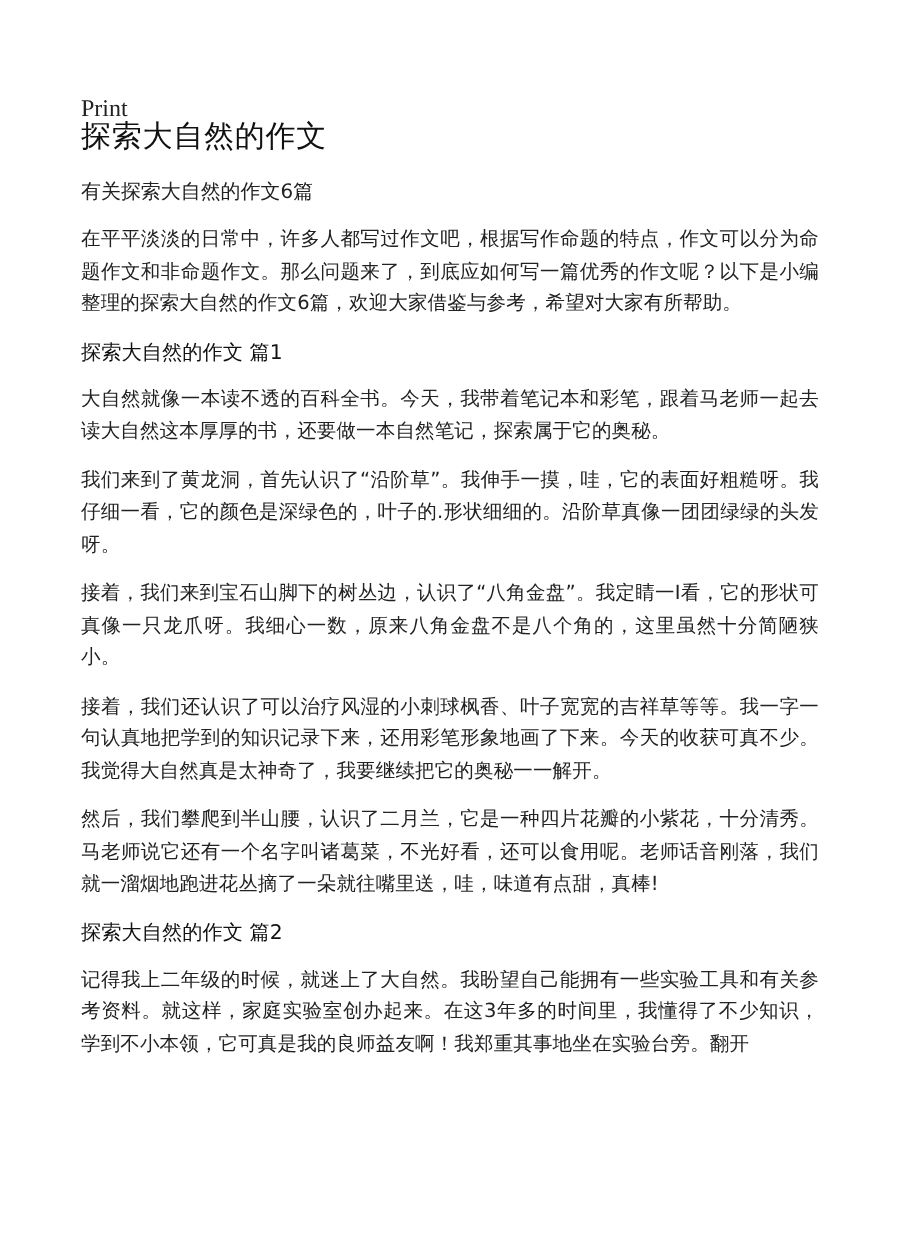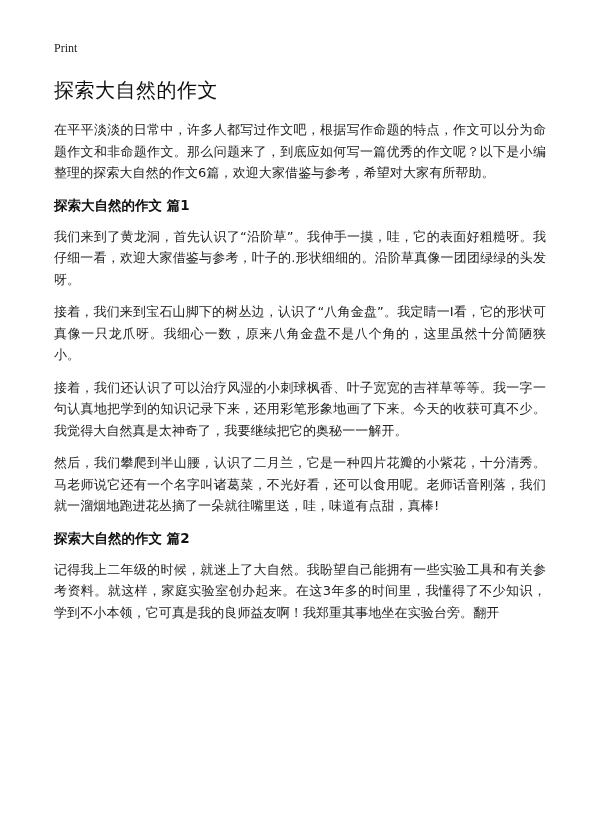--- a/index.html
+++ b/index.html
@@ -2,52 +2,54 @@
 <html><head>
 <meta charset="utf-8">
 <style>
   html, body { margin: 0; padding: 0; background: #ffffff; }
   body {
     width: 600px; height: 828px; overflow: hidden; position: relative;
     font-family: "DejaVu Sans", sans-serif; color: #1a1a1a;
   }
   .page { position: absolute; left: 54px; top: 0; width: 492px; }
   .print {
-    position: absolute; left: 0; top: 41px;
-    font-family: "Liberation Serif", serif; font-size: 12px; color: #222;
+    position: absolute; left: 0; top: 64px;
+    font-family: "Liberation Serif", serif; font-size: 16px; color: #222;
     cursor: pointer;
   }
   .title {
     position: absolute; left: 0; top: 77px; width: 492px; text-align: left;
     font-size: 20px; font-weight: normal; color: #111; margin: 0; letter-spacing: 0.5px;
   }
   .content { position: absolute; left: 0; top: 119px; width: 492px; }
   .subtitle { font-size: 13.3px; line-height: 20px; margin: 0 0 10px 0; color: #222; }
   p.para {
     font-size: 13px; line-height: 21.5px; margin: 0 0 11px 0; color: #222;
     text-align: justify; letter-spacing: 0.1px;
   }
   h2.section {
-    font-size: 13.5px; font-weight: bold; margin: 0 0 11px 0; line-height: 20px; color: #111;
+    font-size: 13.5px; font-weight: normal; margin: 0 0 11px 0; line-height: 20px; color: #111;
   }
 </style>
 </head>
 <body>
 
 <div class="page">
   <div class="print">Print</div>
 
   <h1 class="title">探索大自然的作文</h1>
 
   <div class="content">
+    <div class="subtitle">有关探索大自然的作文6篇</div>
 
     <p class="para">在平平淡淡的日常中，许多人都写过作文吧，根据写作命题的特点，作文可以分为命题作文和非命题作文。那么问题来了，到底应如何写一篇优秀的作文呢？以下是小编整理的探索大自然的作文6篇，欢迎大家借鉴与参考，希望对大家有所帮助。</p>
 
     <h2 class="section">探索大自然的作文 篇1</h2>
-    <p class="para">我们来到了黄龙洞，首先认识了“沿阶草”。我伸手一摸，哇，它的表面好粗糙呀。我仔细一看，欢迎大家借鉴与参考，叶子的.形状细细的。沿阶草真像一团团绿绿的头发呀。</p>
+    <p class="para">大自然就像一本读不透的百科全书。今天，我带着笔记本和彩笔，跟着马老师一起去读大自然这本厚厚的书，还要做一本自然笔记，探索属于它的奥秘。</p>
+    <p class="para">我们来到了黄龙洞，首先认识了“沿阶草”。我伸手一摸，哇，它的表面好粗糙呀。我仔细一看，它的颜色是深绿色的，叶子的.形状细细的。沿阶草真像一团团绿绿的头发呀。</p>
     <p class="para">接着，我们来到宝石山脚下的树丛边，认识了“八角金盘”。我定睛一I看，它的形状可真像一只龙爪呀。我细心一数，原来八角金盘不是八个角的，这里虽然十分简陋狭小。</p>
     <p class="para">接着，我们还认识了可以治疗风湿的小刺球枫香、叶子宽宽的吉祥草等等。我一字一句认真地把学到的知识记录下来，还用彩笔形象地画了下来。今天的收获可真不少。我觉得大自然真是太神奇了，我要继续把它的奥秘一一解开。</p>
     <p class="para">然后，我们攀爬到半山腰，认识了二月兰，它是一种四片花瓣的小紫花，十分清秀。马老师说它还有一个名字叫诸葛菜，不光好看，还可以食用呢。老师话音刚落，我们就一溜烟地跑进花丛摘了一朵就往嘴里送，哇，味道有点甜，真棒!</p>
 
     <h2 class="section">探索大自然的作文 篇2</h2>
     <p class="para">记得我上二年级的时候，就迷上了大自然。我盼望自己能拥有一些实验工具和有关参考资料。就这样，家庭实验室创办起来。在这3年多的时间里，我懂得了不少知识，学到不小本领，它可真是我的良师益友啊！我郑重其事地坐在实验台旁。翻开</p>
   </div>
 </div>
 
 </body></html>

